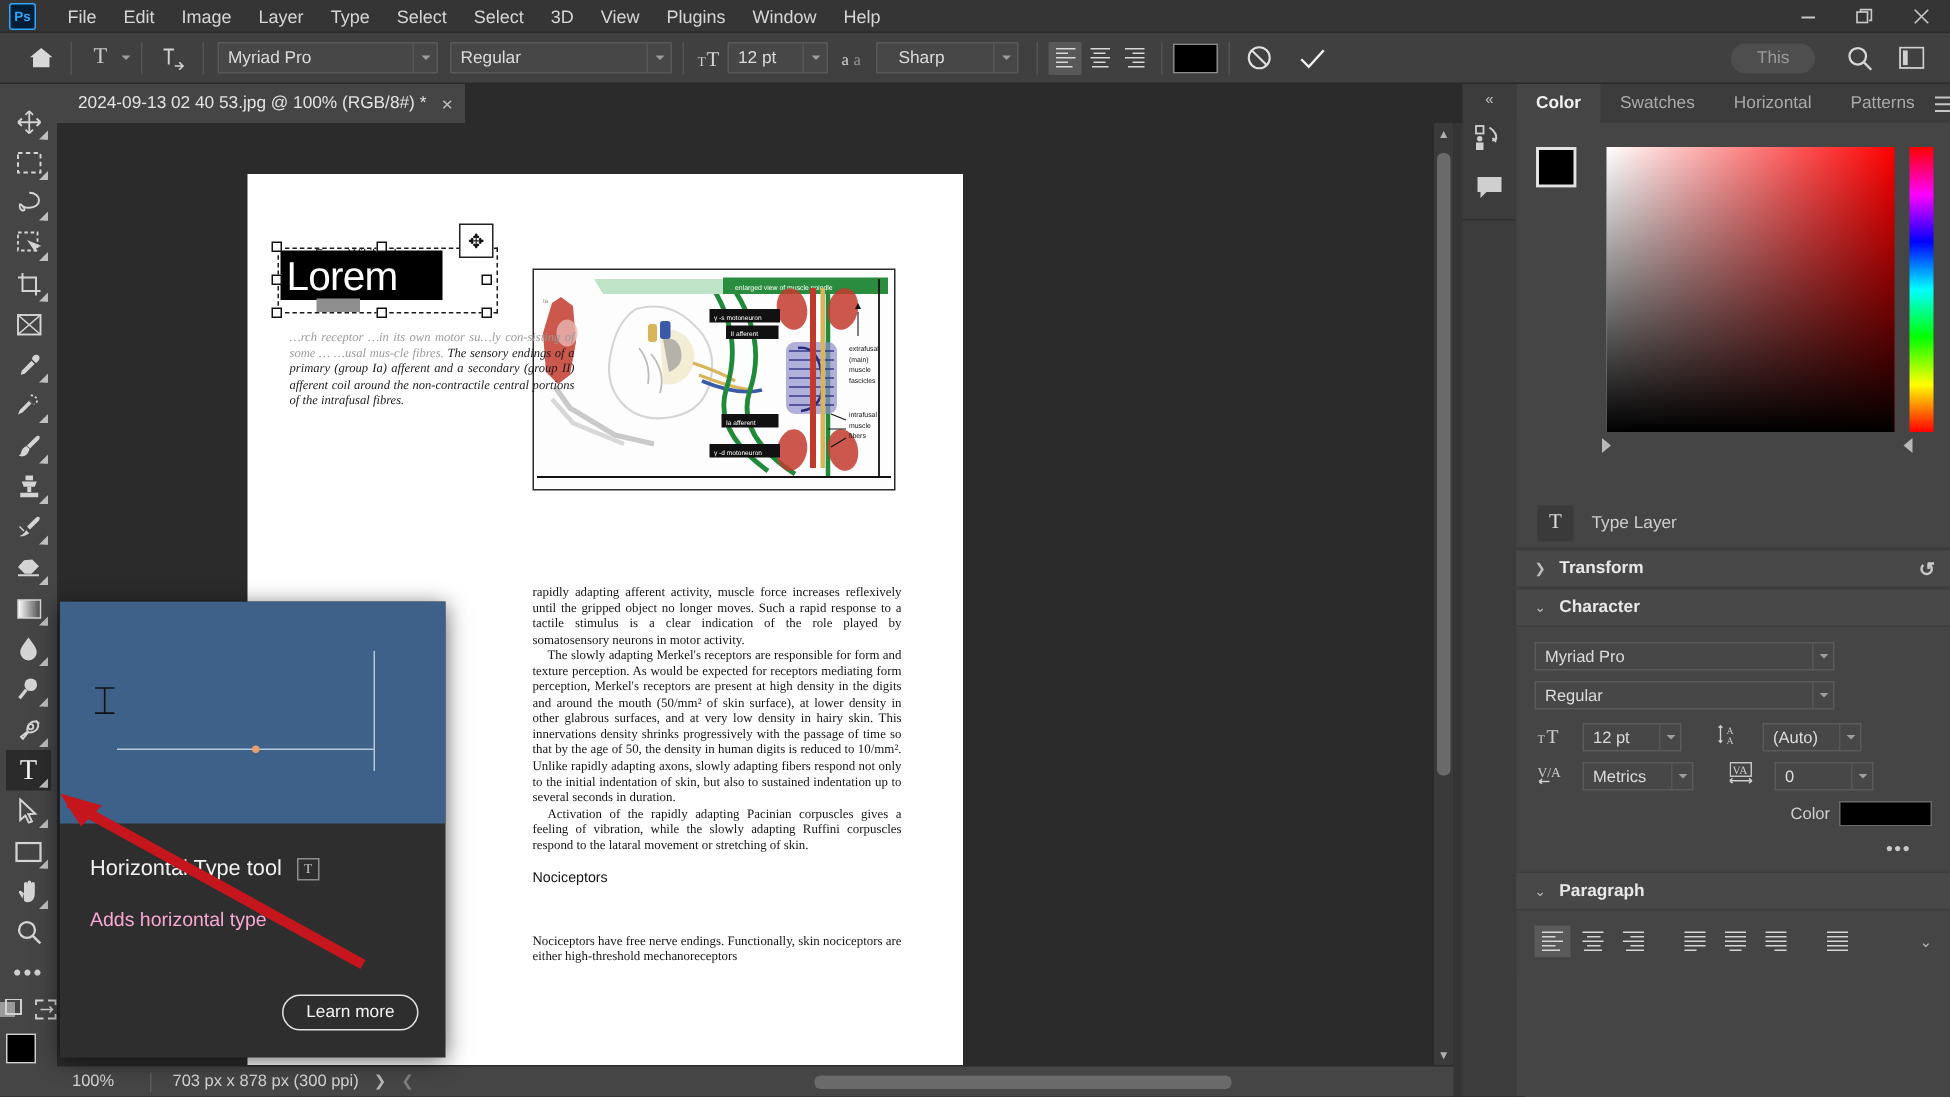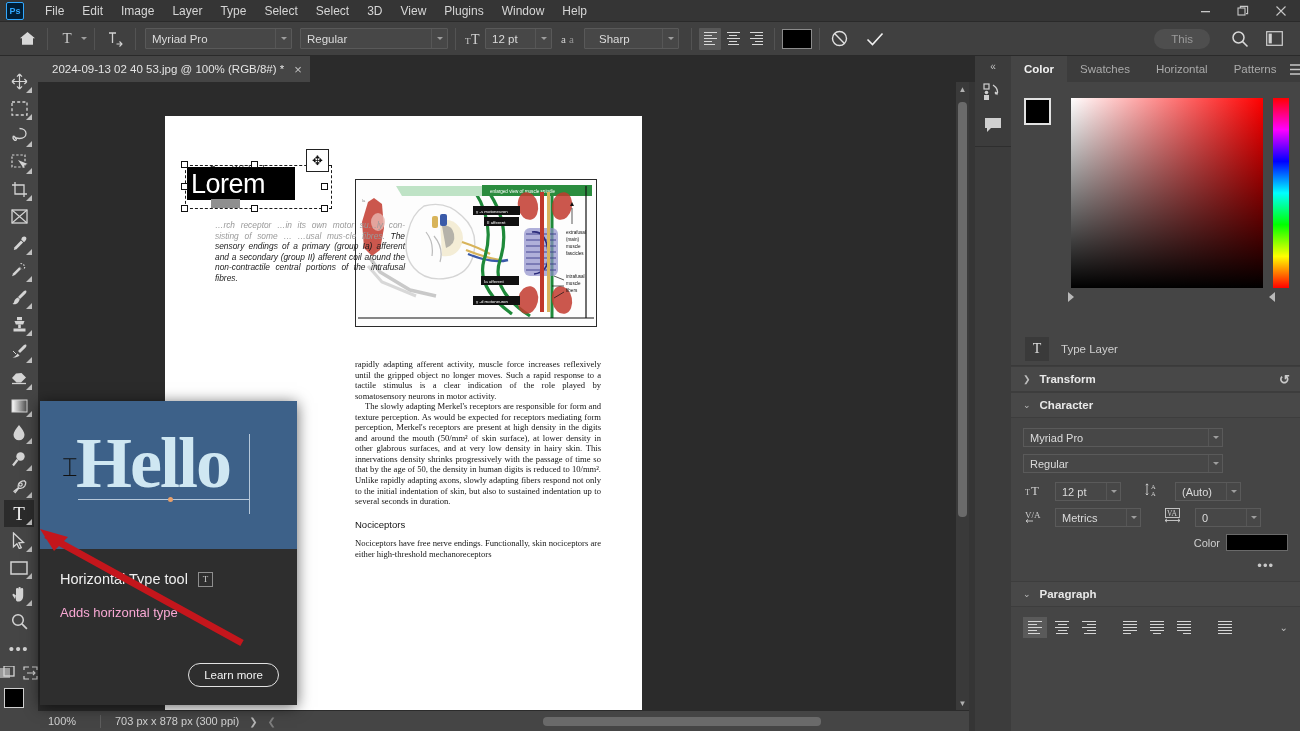--- a/index.html
+++ b/index.html
@@ -114,31 +114,31 @@
     position:absolute; left:127px; top:34px; width:477px; height:600px; background:#fff;
     overflow:hidden;
   }
   .pg-inner { position:relative; width:477px; height:600px; padding:0; }
   .from-wiki { position:absolute; left:45px; top:48px; font-size:8.5px; color:#111;
     font-family:"Liberation Sans", sans-serif; }
 
   
   .doc-col-left {
     position:absolute; left:28px; top:104px; width:190px;
-    font-family:Liberation Sans, sans-serif; font-size:8.4px; line-height:10.6px;
-    color:#1a1a1a; font-style:italic; text-align:justify;margin-left:22px;
+    font-family:Liberation Serif, serif; font-size:8.4px; line-height:10.6px;
+    color:#1a1a1a; font-style:italic; text-align:justify;
   }
   .doc-col-left .faded { color:#9a9a9a; }
   .doc-col-right {
     position:absolute; left:190px; top:243px; width:246px;
     font-family:"Liberation Serif", serif; font-size:8.6px; line-height:10.55px;
     color:#141414; text-align:justify;
   }
   .doc-col-right p { margin-bottom:0; text-indent:10px; }
-  .doc-col-right p.first { text-indent:0; }
+  .doc-col-right p.first { text-indent:0;margin-top:30px; }
   .doc-col-right h4 { font-family:"Liberation Sans", sans-serif; font-size:9.5px;
     font-weight:normal; margin:13px 0 8px; }
 
   
   .textbox-sel { position:absolute; left:20px; top:49px; width:147px; height:44px; }
   .sel-dash { position:absolute; left:0; top:0; width:100%; height:100%;
     border:1px dashed #1a1a1a; }
   .lorem-hl { position:absolute; left:2px; top:2px; width:108px; height:33px; background:#000; }
   .lorem-txt { position:absolute; left:6px; top:3px; color:#fff; font-size:27px;
     font-family:"Liberation Sans", sans-serif; letter-spacing:-0.5px; line-height:32px; }
@@ -686,20 +686,21 @@
           <span class="hnd" style="left:136px;top:18px;"></span>
           <span class="hnd" style="left:-4px;top:40px;"></span>
           <span class="hnd" style="left:66px;top:40px;"></span>
           <span class="hnd" style="left:136px;top:40px;"></span>
         </div>
         <div class="cursor-box">✥</div>
 
         <div class="doc-col-right">
           <p class="first">rapidly adapting afferent activity, muscle force increases reflexively until the gripped object no longer moves. Such a rapid response to a tactile stimulus is a clear indication of the role played by somatosensory neurons in motor activity.</p>
           <p>The slowly adapting Merkel's receptors are responsible for form and texture perception. As would be expected for receptors mediating form perception, Merkel's receptors are present at high density in the digits and around the mouth (50/mm² of skin surface), at lower density in other glabrous surfaces, and at very low density in hairy skin. This innervations density shrinks progressively with the passage of time so that by the age of 50, the density in human digits is reduced to 10/mm². Unlike rapidly adapting axons, slowly adapting fibers respond not only to the initial indentation of skin, but also to sustained indentation up to several seconds in duration.</p>
+          <p>Activation of the rapidly adapting Pacinian corpuscles gives a feeling of vibration, while the slowly adapting Ruffini corpuscles respond to the lataral movement or stretching of skin.</p>
           <h4>Nociceptors</h4>
           <p class="first">Nociceptors have free nerve endings. Functionally, skin nociceptors are either high-threshold mechanoreceptors</p>
         </div>
       </div>
     </div>
 
     <div class="vscroll">
       <div class="arr" style="top:0;">▲</div>
       <div class="thumb"></div>
       <div class="arr" style="bottom:0;">▼</div>
@@ -714,21 +715,20 @@
     <div class="sb-arrow" style="color:#7e7e7e;">❮</div>
     <div class="hscroll">
       <div class="thumb"></div>
     </div>
   </div>
 
   <div class="tooltip">
     <div class="tt-hero">
       <div class="tt-baseline"></div>
       <div class="tt-vline"></div>
-      <div class="tt-hello">Hello</div>
       <div class="tt-dot"></div>
       <div class="tt-ibeam">⌶</div>
     </div>
     <div class="tt-body">
       <div class="tt-title">
         <span>Horizontal Type tool</span>
         <span class="tt-key">T</span>
       </div>
       <div class="tt-desc">Adds horizontal type</div>
     </div>
@@ -837,21 +837,21 @@
               </span>
           </span>
         </div>
         <div class="pp-field-row">
           <span class="pp-ico">
             <svg width="19" height="15" viewBox="0 0 19 15">
                 <text x="0" y="10" font-family="Liberation Serif, serif" font-size="9" fill="#cfcfcf">V/A</text>
                 <path d="M1 13h7M1 13l2-1.6M1 13l2 1.6" stroke="#cfcfcf" stroke-width="0.9" fill="none"></path>
               </svg>
           </span>
-          <span class="pp-fld" style="width:86px;">
+          <span class="pp-fld" style="width:74px;">
             <span class="v">Metrics</span>
             <span class="d">
                 <span class="caret-sm"></span>
               </span>
           </span>
           <span class="pp-ico" style="margin-left:12px;">
             <svg width="19" height="15" viewBox="0 0 19 15">
                 <rect x="0.5" y="0.5" width="14" height="9" fill="none" stroke="#cfcfcf" stroke-width="0.9"></rect>
                 <text x="2" y="8" font-family="Liberation Serif, serif" font-size="7.5" fill="#cfcfcf">VA</text>
                 <path d="M0 12.5h15M0 12.5l2-1.6M0 12.5l2 1.6M15 12.5l-2-1.6M15 12.5l-2 1.6" stroke="#cfcfcf" stroke-width="0.9" fill="none"></path>

